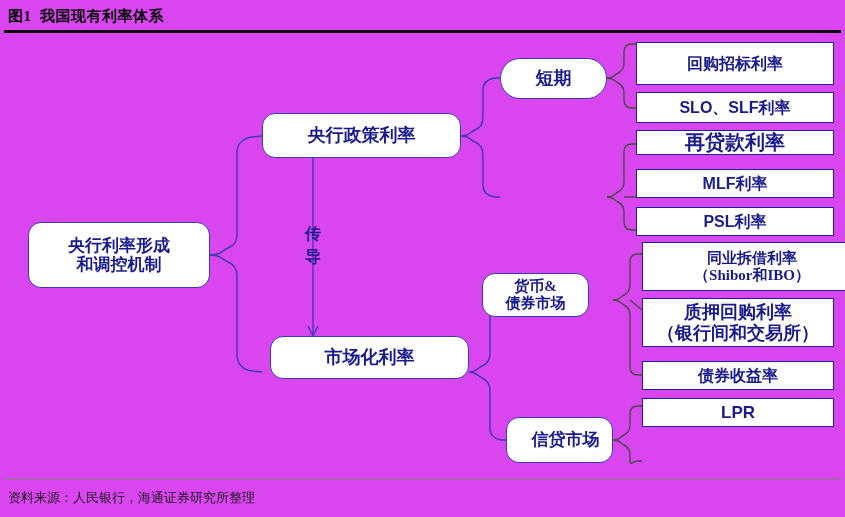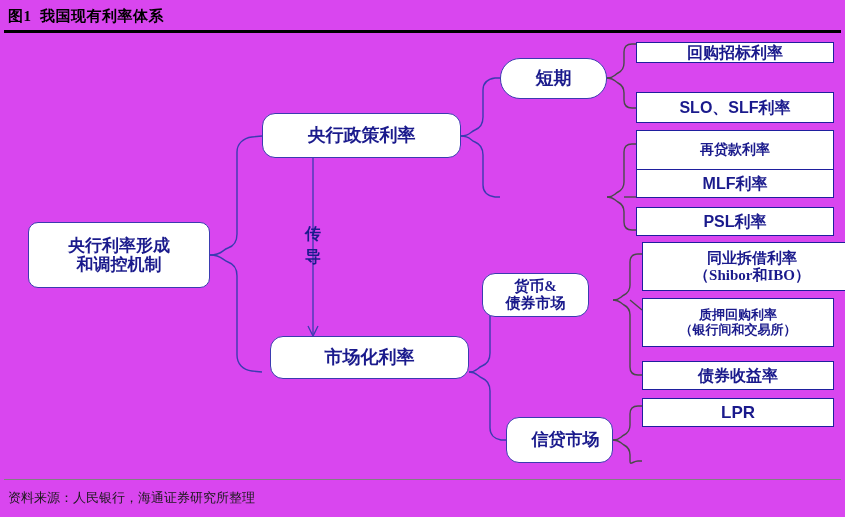--- a/index.html
+++ b/index.html
@@ -133,48 +133,48 @@
     <path class="brace-gray" d="M 613,300 C 620,300 620,303 624,305 C 628,307 630,310 630,315 L 630,367 C 630,372 633,375 638,375 L 642,375"></path>
     <path class="brace-gray" d="M 630,300 L 642,310"></path>
 
     <path class="brace-gray" d="M 613,440 C 620,440 620,437 624,435 C 628,433 630,430 630,425 L 630,414 C 630,409 633,406 638,406 L 642,406"></path>
     <path class="brace-gray" d="M 613,440 C 620,440 620,443 624,445 C 628,447 630,450 630,455 L 630,461 C 630,466 633,461 638,461 L 642,461"></path>
 
     <path class="arrow-line" d="M 313,155 L 313,334"></path>
     <path class="arrow-line" d="M 308,326 L 313,336 L 318,326"></path>
   </svg>
 
-  <div class="node rounded cn" style="left:28px; top:222px; width:182px; height:66px; font-size:17px;border-radius:10px;">央行利率形成
+  <div class="node rounded cn" style="left:28px; top:222px; width:182px; height:66px; font-size:17px;">央行利率形成
 和调控机制</div>
 
   <div id="transmit-label">传
 导</div>
 
   <div class="node rounded cn" style="left:262px; top:113px; width:199px; height:45px; font-size:18px;">央行政策利率</div>
 
   <div class="node rounded cn" style="left:270px; top:336px; width:199px; height:43px; font-size:18px;">市场化利率</div>
 
   <div class="node rounded cn" style="left:500px; top:58px; width:107px; height:41px; font-size:18px;border-radius:20px;">短期</div>
 
 
   <div class="node rounded cn" style="left:482px; top:273px; width:107px; height:44px; font-size:15px;">货币&amp;
 债券市场</div>
 
   <div class="node rounded cn" style="left:506px; top:417px; width:107px; height:46px; font-size:17px;padding-left:12px;">信贷市场</div>
 
-  <div class="node rect cn" style="left:636px; top:42px; width:198px; height:21px; font-size:16px;">回购招标利率</div>
+  <div class="node rect cn" style="left:636px; top:42px; width:198px; height:43px; font-size:16px;">回购招标利率</div>
   <div class="node rect sans" style="left:636px; top:92px; width:198px; height:31px; font-size:16px;">SLO、SLF利率</div>
 
-  <div class="node rect cn" style="left:636px; top:130px; width:198px; height:40px; font-size:14px;">再贷款利率</div>
+  <div class="node rect cn" style="left:636px; top:130px; width:198px; height:25px; font-size:20px;">再贷款利率</div>
   <div class="node rect sans" style="left:636px; top:169px; width:198px; height:29px; font-size:16px;">MLF利率</div>
   <div class="node rect sans" style="left:636px; top:207px; width:198px; height:29px; font-size:16px;">PSL利率</div>
 
   <div class="node rect cn" style="left:642px; top:242px; width:220px; height:49px; font-size:15px;">同业拆借利率
 （Shibor和IBO）</div>
-  <div class="node rect cn" style="left:642px; top:298px; width:192px; height:49px; font-size:13px;">质押回购利率
+  <div class="node rect cn" style="left:642px; top:298px; width:192px; height:49px; font-size:18px;">质押回购利率
 （银行间和交易所）</div>
   <div class="node rect cn" style="left:642px; top:361px; width:192px; height:29px; font-size:16px;">债券收益率</div>
 
   <div class="node rect sans" style="left:642px; top:398px; width:192px; height:29px; font-size:17px;">LPR</div>
 
   <div id="rule-bottom"></div>
   <div id="source">资料来源：人民银行，海通证券研究所整理</div>
 
 </div>
 

